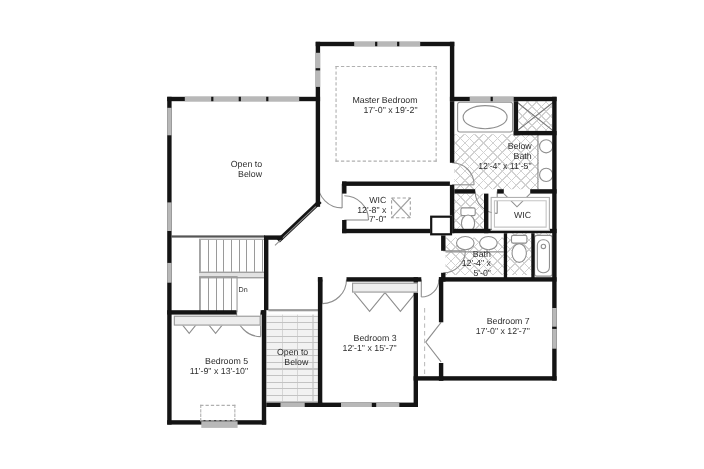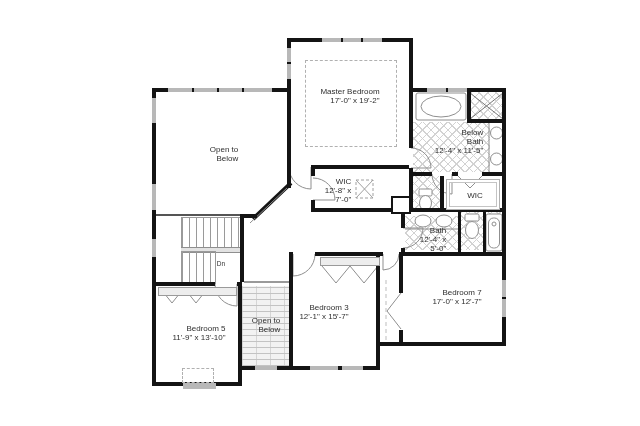--- a/index.html
+++ b/index.html
@@ -217,21 +217,21 @@
     <span>5'-0"</span>
   </div>
   <div class="lbl" style="left:199px;top:333px">
     <span>Bedroom 5</span>
     <span>11'-9" x 13'-10"</span>
   </div>
   <div class="lbl" style="left:266px;top:325px">
     <span>Open to</span>
     <span>Below</span>
   </div>
-  <div class="lbl" style="left:324px;top:312px">
+  <div class="lbl" style="left:336px;top:312px">
     <span>Bedroom 3</span>
     <span>12'-1" x 15'-7"</span>
   </div>
   <div class="lbl" style="left:457px;top:297px">
     <span>Bedroom 7</span>
     <span>17'-0" x 12'-7"</span>
   </div>
   <div class="lbl small" style="left:221px;top:264px">
     <span>Dn</span>
   </div>

